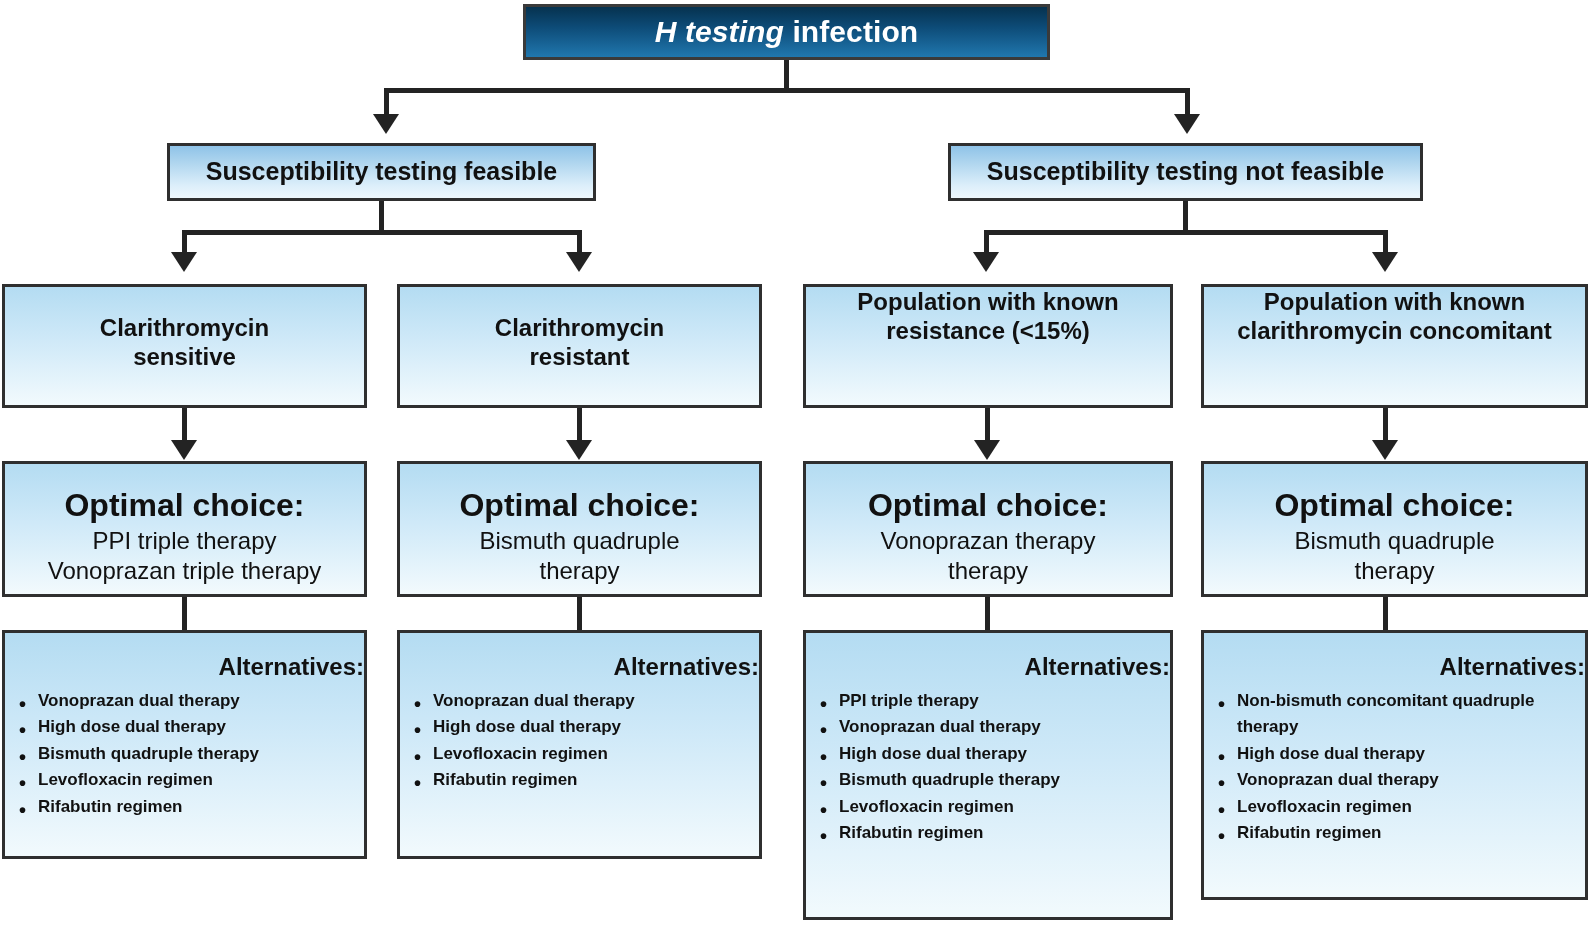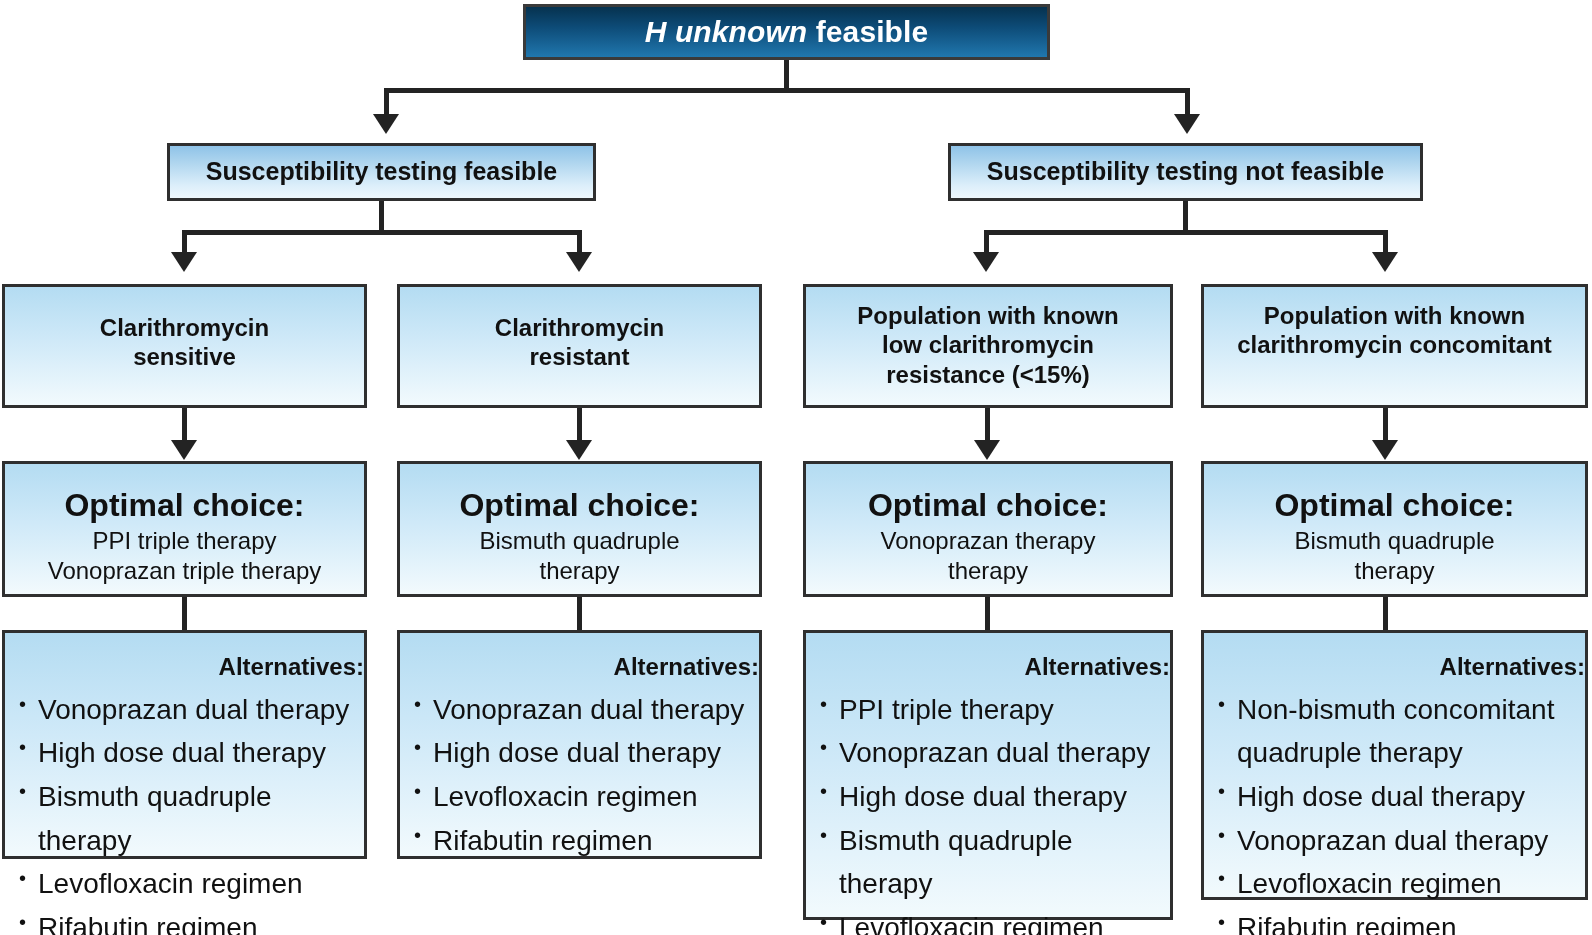--- a/index.html
+++ b/index.html
@@ -64,21 +64,21 @@
     align-items: flex-start;
     justify-content: center;
   }
   .level3-text {
     font-size: 24px;
     font-weight: bold;
     line-height: 1.22;
     padding: 0 8px;
   }
   .level3-text.pad-a { margin-top: 26px; }
-  .level3-text.pad-b { margin-top: 14px; }
+  .level3-text.pad-b { }
 
   .box.level4 {
     display: flex;
     flex-direction: column;
     align-items: center;
   }
   .opt-head {
     font-size: 32px;
     font-weight: bold;
     margin-top: 22px;
@@ -105,24 +105,25 @@
   }
   .alt-list {
     list-style: none;
     margin: 6px 0 0 0;
     padding: 0 10px 0 14px;
     width: 100%;
     box-sizing: border-box;
     text-align: left;
   }
   .alt-list li {
-    font-size: 28px;
+    font-size: 17px;
     line-height: 1.56;
     position: relative;
     padding-left: 19px;
+    font-weight: bold;
   }
   .alt-list li::before {
     content: "\2022";
     position: absolute;
     left: 0;
     top: 0;
     font-size: 20px;
     line-height: 1.62;
   }
 
@@ -148,21 +149,21 @@
     border-top: 20px solid #232323;
     z-index: 2;
   }
 </style>
 </head>
 <body>
 
 <div id="canvas">
 
   <div class="box title-box" style="left:523px; top:4px; width:527px; height:56px;">
-    <span class="title-text"><span class="ital">H unknown</span><span> feasible</span></span>
+    <span class="title-text"><span class="ital">H testing</span><span> infection</span></span>
   </div>
 
   <div class="vline" style="left:784px; top:60px; width:5px; height:30px;"></div>
   <div class="hline" style="left:384px; top:88px; width:806px; height:5px;"></div>
   <div class="vline" style="left:384px; top:88px; width:5px; height:28px;"></div>
   <div class="vline" style="left:1185px; top:88px; width:5px; height:28px;"></div>
   <div class="arrow" style="left:373px; top:114px;"></div>
   <div class="arrow" style="left:1174px; top:114px;"></div>
 
   <div class="box level2" style="left:167px; top:143px; width:429px; height:58px;">
@@ -197,21 +198,20 @@
   <div class="box level3" style="left:397px; top:284px; width:365px; height:124px;">
     <div class="level3-text pad-a">
       <div>Clarithromycin</div>
       <div>resistant</div>
     </div>
   </div>
 
   <div class="box level3" style="left:803px; top:284px; width:370px; height:124px;">
     <div class="level3-text pad-b">
       <div>Population with known</div>
-      <div>low clarithromycin</div>
       <div>resistance (&lt;15%)</div>
     </div>
   </div>
 
   <div class="box level3" style="left:1201px; top:284px; width:387px; height:124px;">
     <div class="level3-text pad-b">
       <div>Population with known</div>
       <div>clarithromycin concomitant</div>
     </div>
   </div>

